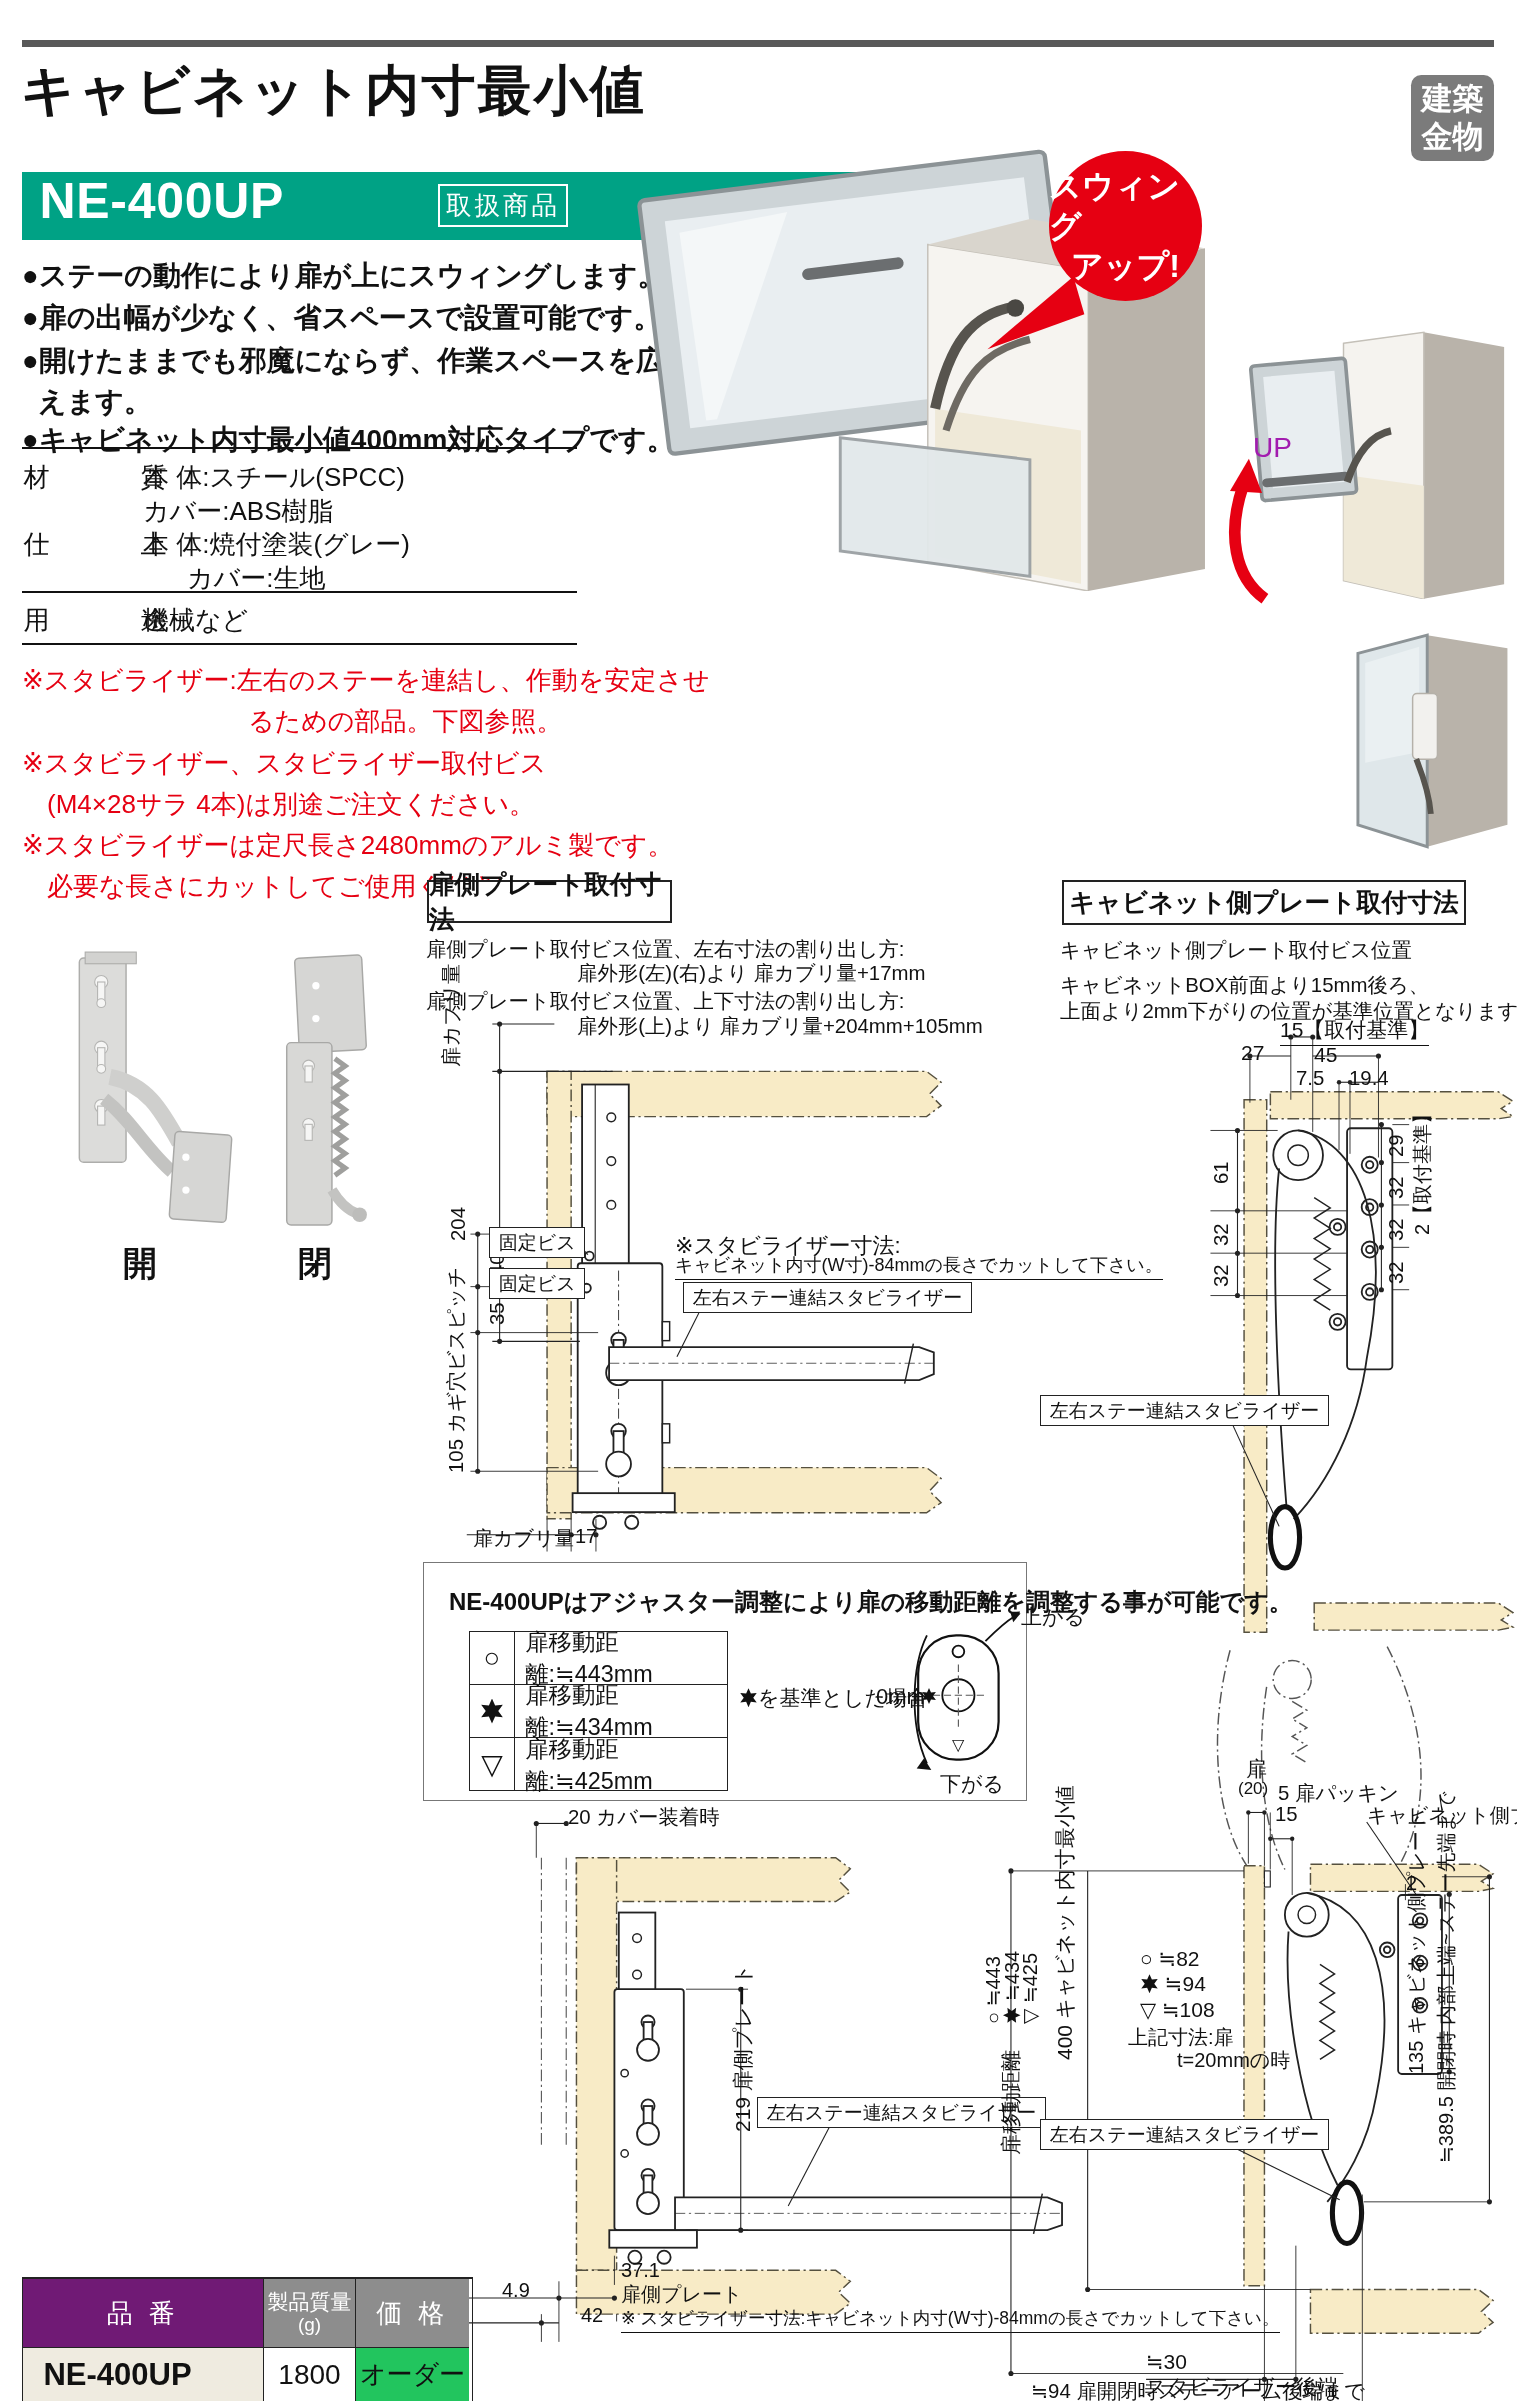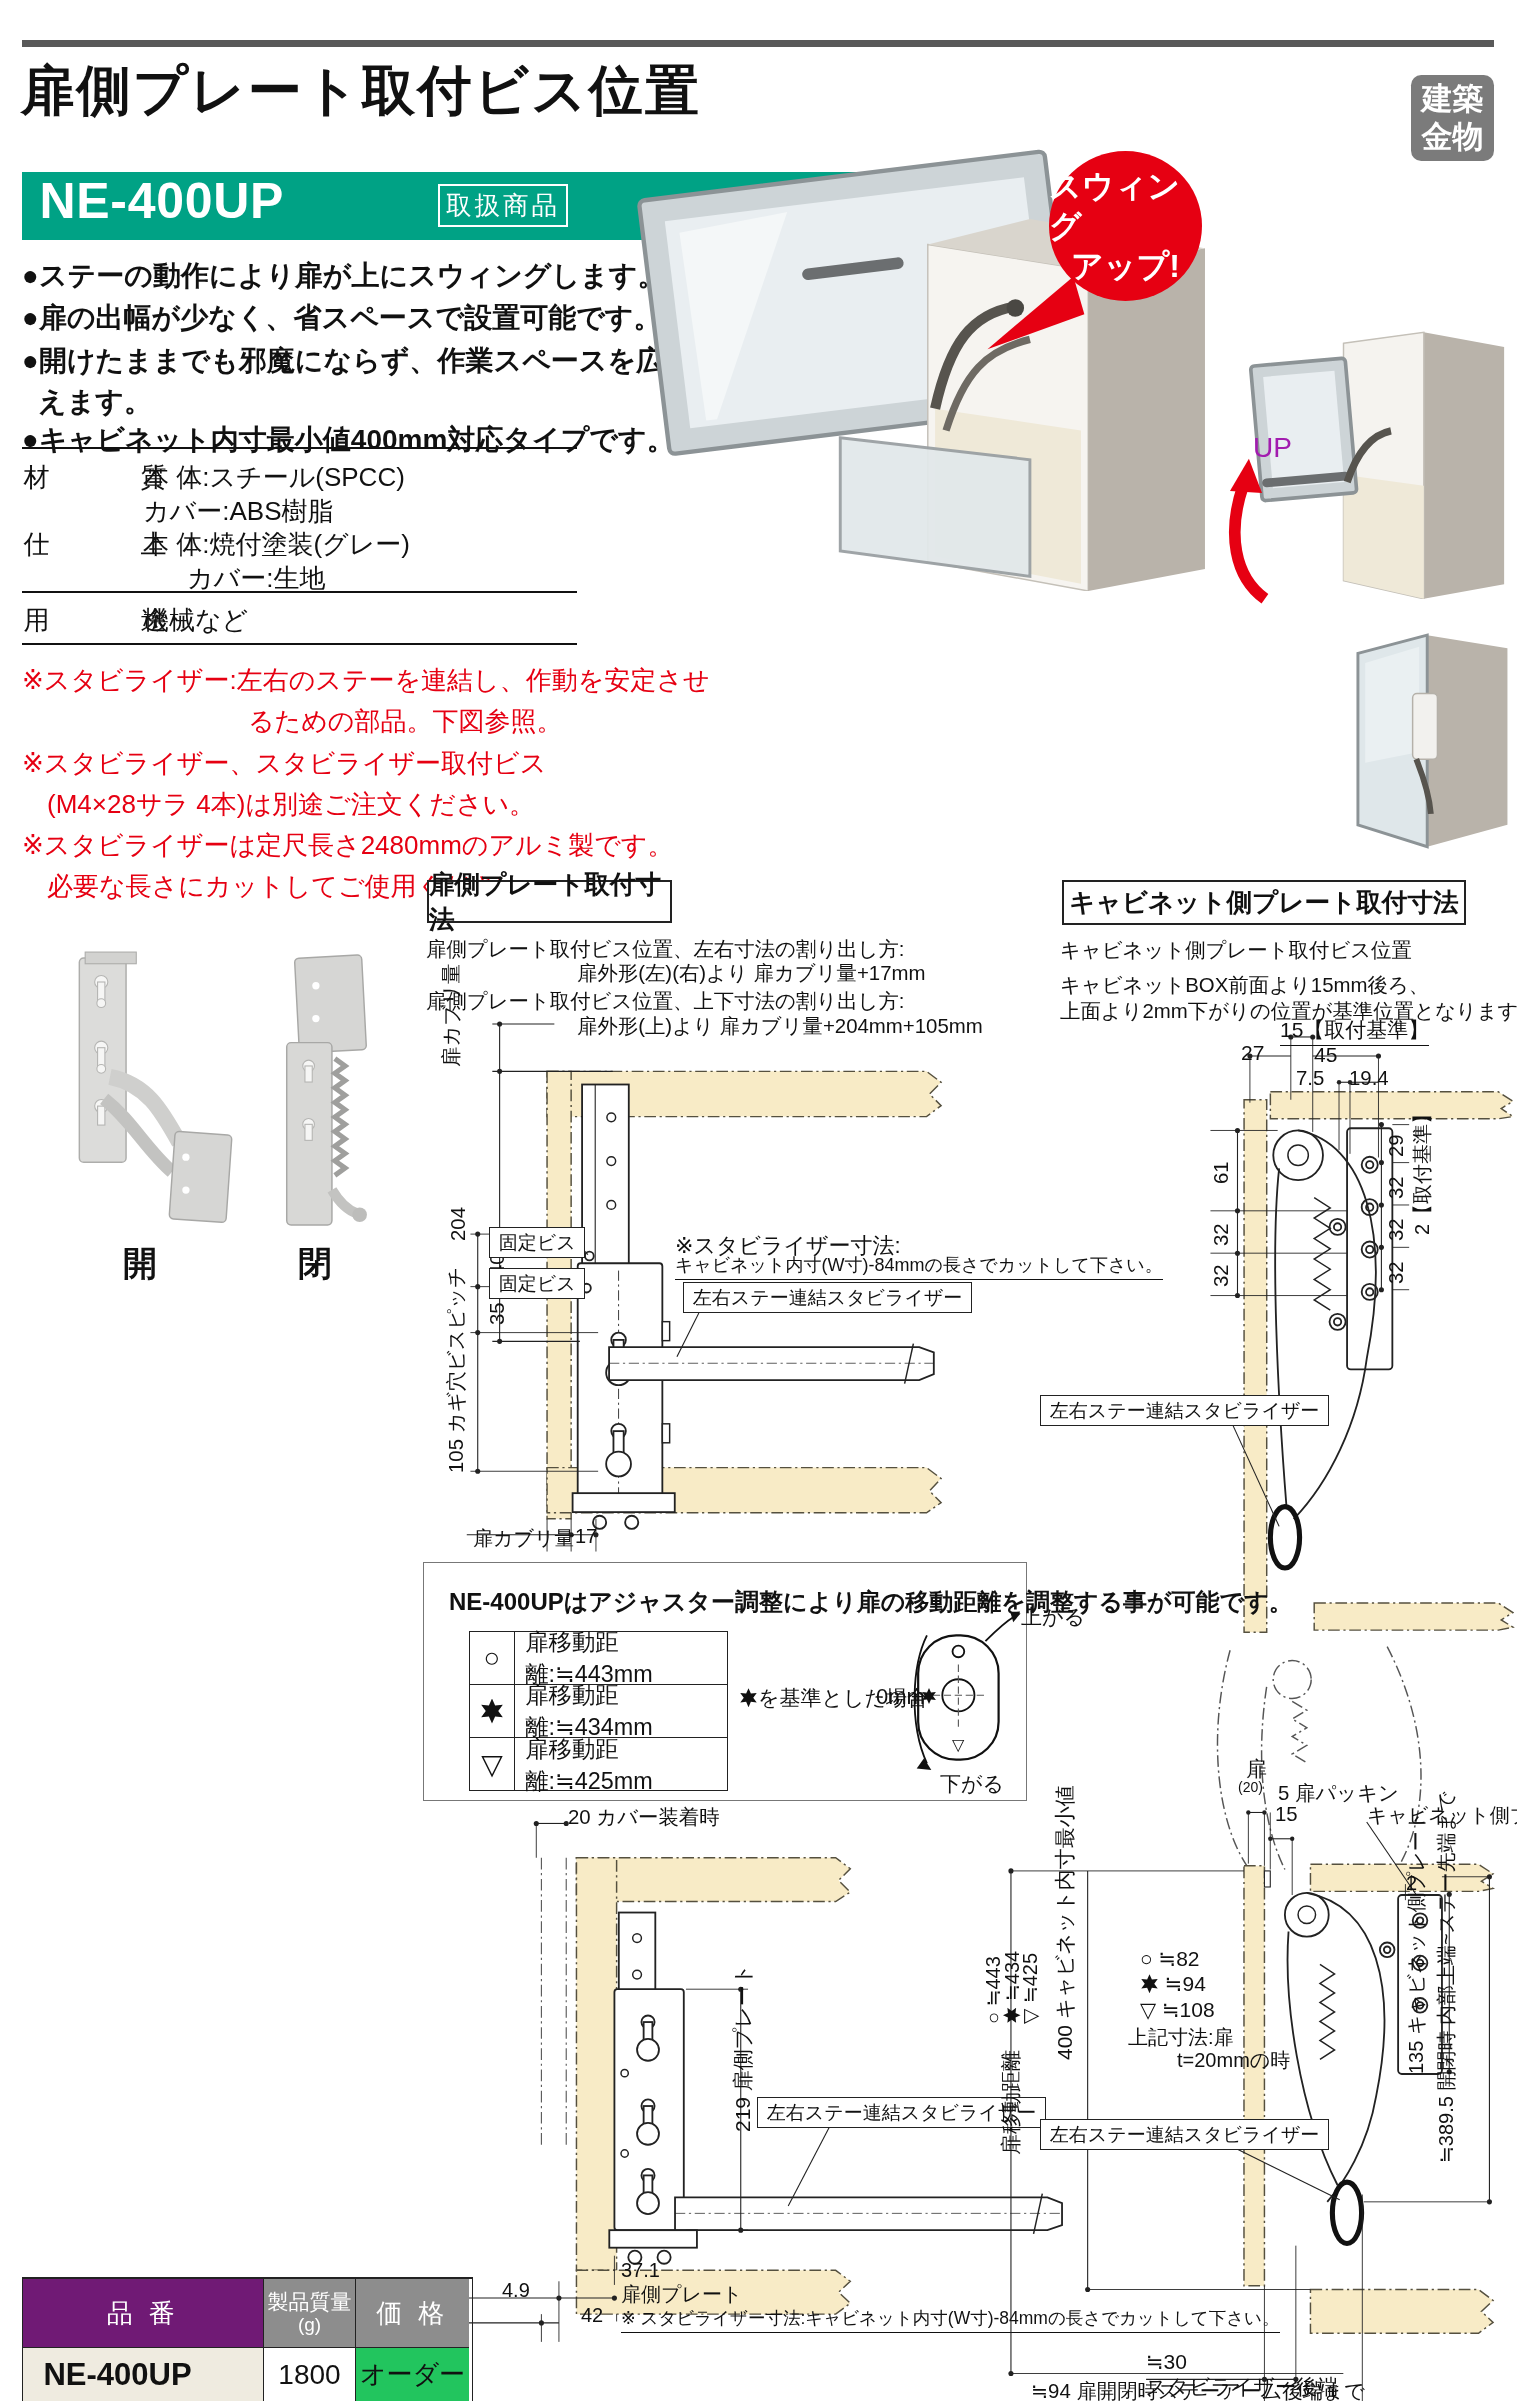--- a/index.html
+++ b/index.html
@@ -18,21 +18,21 @@
   .torx{display:inline-block;background:#111;
         clip-path:polygon(50% 0%,62.5% 28.3%,93.3% 25%,75% 50%,93.3% 75%,62.5% 71.7%,50% 100%,37.5% 71.7%,6.7% 75%,25% 50%,6.7% 25%,37.5% 28.3%);}
   .cell{display:flex;align-items:center;justify-content:center;}
 </style>
 </head>
 <body>
 
 <div id="page">
 
   <div class="abs" style="left:22px;top:40px;width:1472px;height:7.3px;background:#595959;"></div>
-  <div class="abs nw" style="left:20.4px;top:55px;font-size:54px;font-weight:900;letter-spacing:2.2px;">扉側プレート取付ビス位置</div>
+  <div class="abs nw" style="left:20.4px;top:55px;font-size:54px;font-weight:900;letter-spacing:2.2px;">キャビネット内寸最小値</div>
 
   <div class="abs" style="left:1411px;top:75px;width:83px;height:86px;background:#7b7b7b;border-radius:10.2px;display:flex;flex-direction:column;align-items:center;justify-content:center;color:#fff;font-weight:700;font-size:31px;line-height:1.22;">
     <span>建築</span>
     <span>金物</span>
   </div>
 
   <div class="abs" style="left:22px;top:172px;width:886px;height:68px;background:#00a285;">
     <span class="abs nw" style="left:17.5px;top:0px;font-size:50px;font-weight:800;color:#fff;letter-spacing:0.7px;">NE-400UP</span>
     <span class="abs" style="left:416px;top:11.7px;width:126px;height:39px;border:2.2px solid #fff;color:#fff;font-size:25.6px;letter-spacing:2.9px;display:flex;align-items:center;justify-content:center;">取扱商品</span>
   </div>
@@ -501,21 +501,21 @@
     <line x1="435" y1="825" x2="435" y2="1014" stroke="#222" stroke-width="1.2"></line>
     <line x1="526" y1="755" x2="526" y2="1046" stroke="#222" stroke-width="1.2"></line>
     <line x1="230" y1="1008" x2="435" y2="1008" stroke="#222" stroke-width="1.5"></line>
     <circle cx="392" cy="1008" r="3.5" fill="#222"></circle>
       <circle cx="435" cy="1008" r="3.5" fill="#222"></circle>
     <line x1="70" y1="1042" x2="526" y2="1042" stroke="#222" stroke-width="1.5"></line>
     <circle cx="392" cy="1042" r="3.5" fill="#222"></circle>
       <circle cx="526" cy="1042" r="3.5" fill="#222"></circle>
   </svg>
   <div class="abs nw dim" style="left:1246px;top:1755px;font-size:21px;">扉</div>
-  <div class="abs nw dim" style="left:1238px;top:1779px;font-size:14px;">(20)</div>
+  <div class="abs nw dim" style="left:1238px;top:1779px;font-size:17px;">(20)</div>
   <div class="abs nw dim" style="left:1278px;top:1779px;font-size:20.4px;">5 扉パッキン</div>
   <div class="abs nw dim" style="left:1275px;top:1803px;font-size:20.4px;">15</div>
   <div class="abs nw dim" style="left:1367px;top:1802px;font-size:20px;">キャビネット側プレート</div>
   <div class="abs nw dim" style="left:1406px;top:1872px;font-size:20px;">2</div>
   <div class="abs nw dim" style="left:1140px;top:1947px;font-size:21px;">
     <span>○</span> <span>≒82</span>
   </div>
   <div class="abs nw dim" style="left:1140px;top:1972px;font-size:21px;">
     <span class="torx" style="width:19px;height:19px;vertical-align:-2.2px;"></span> <span>≒94</span>
   </div>

